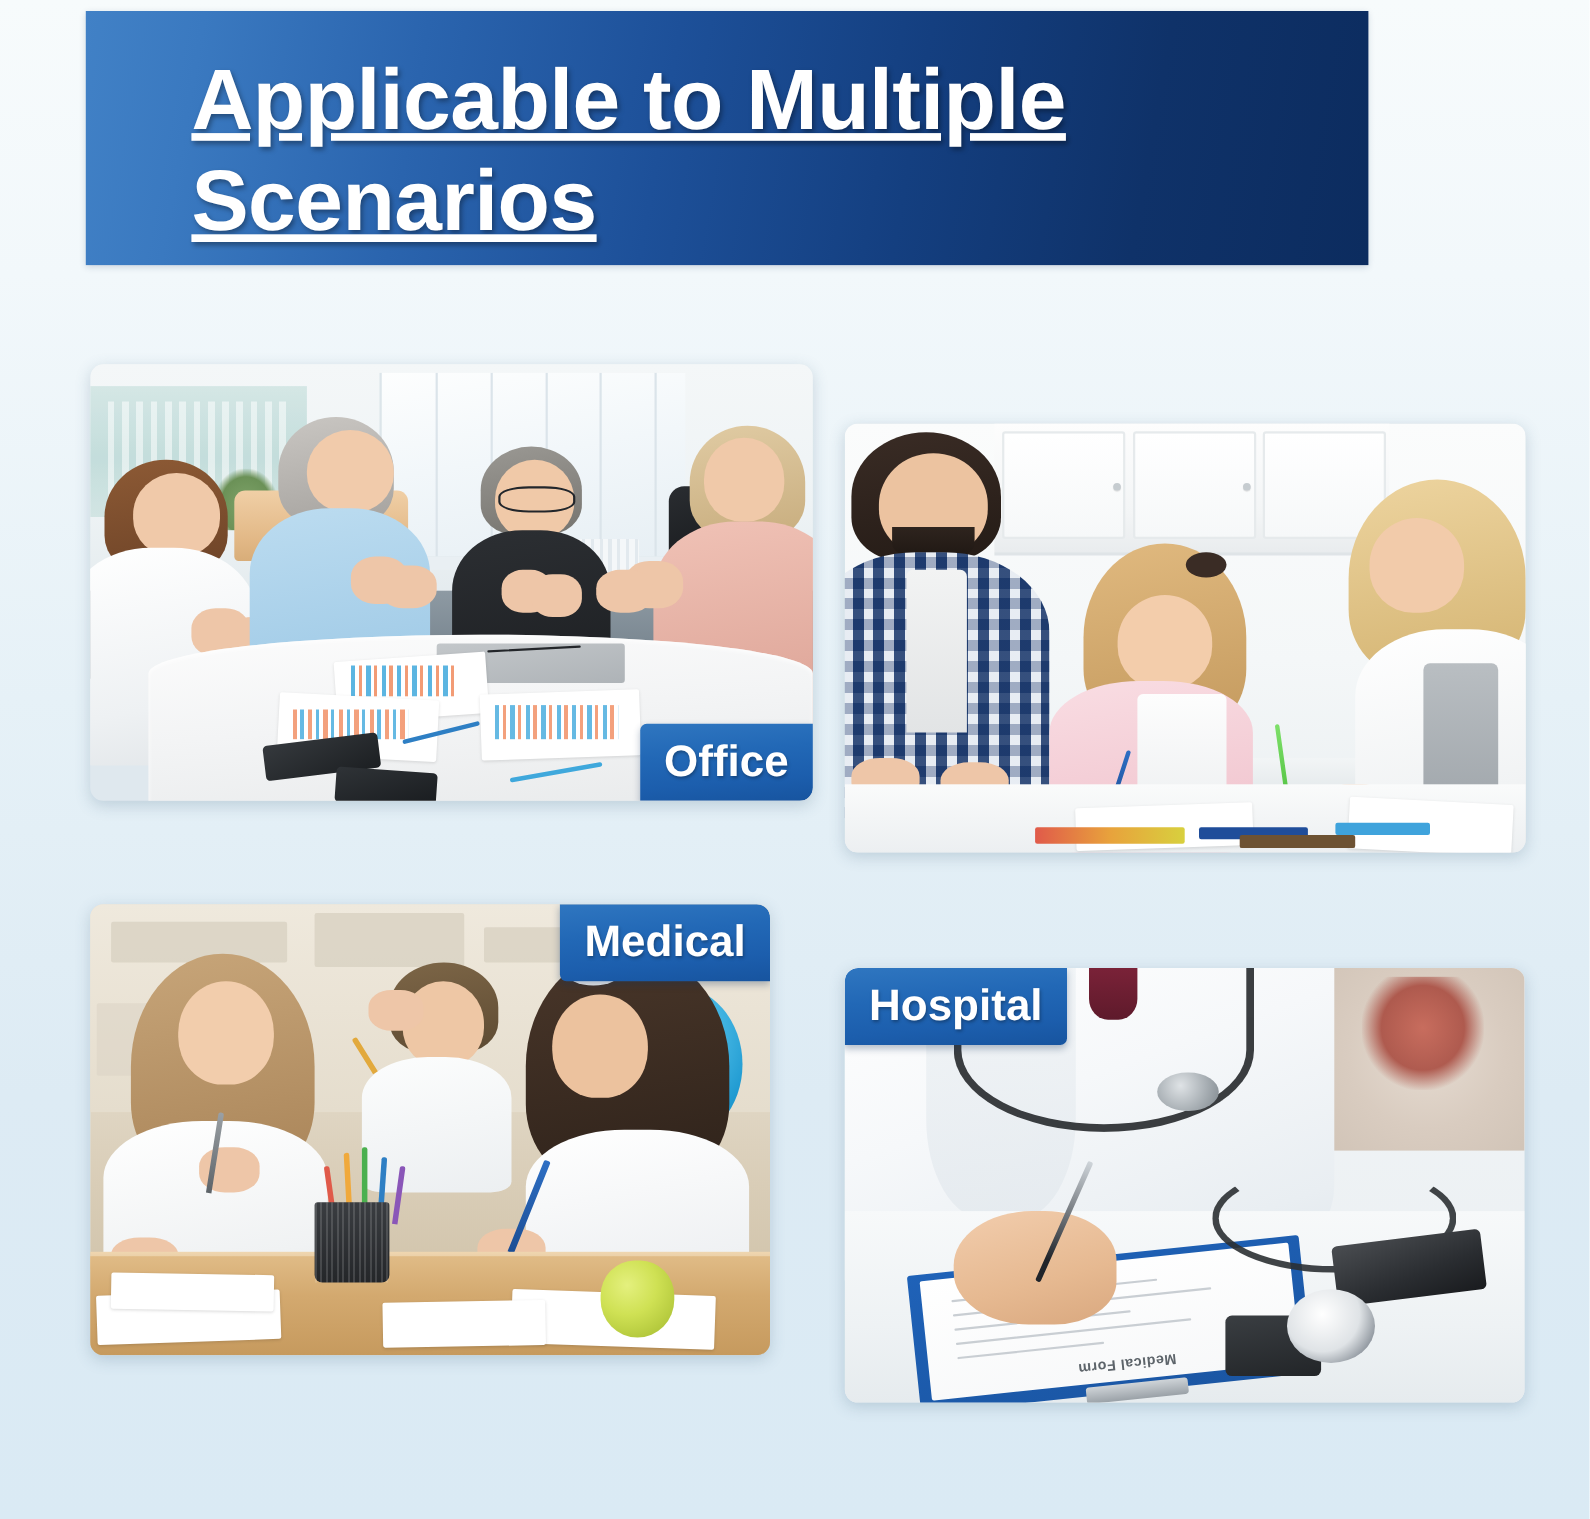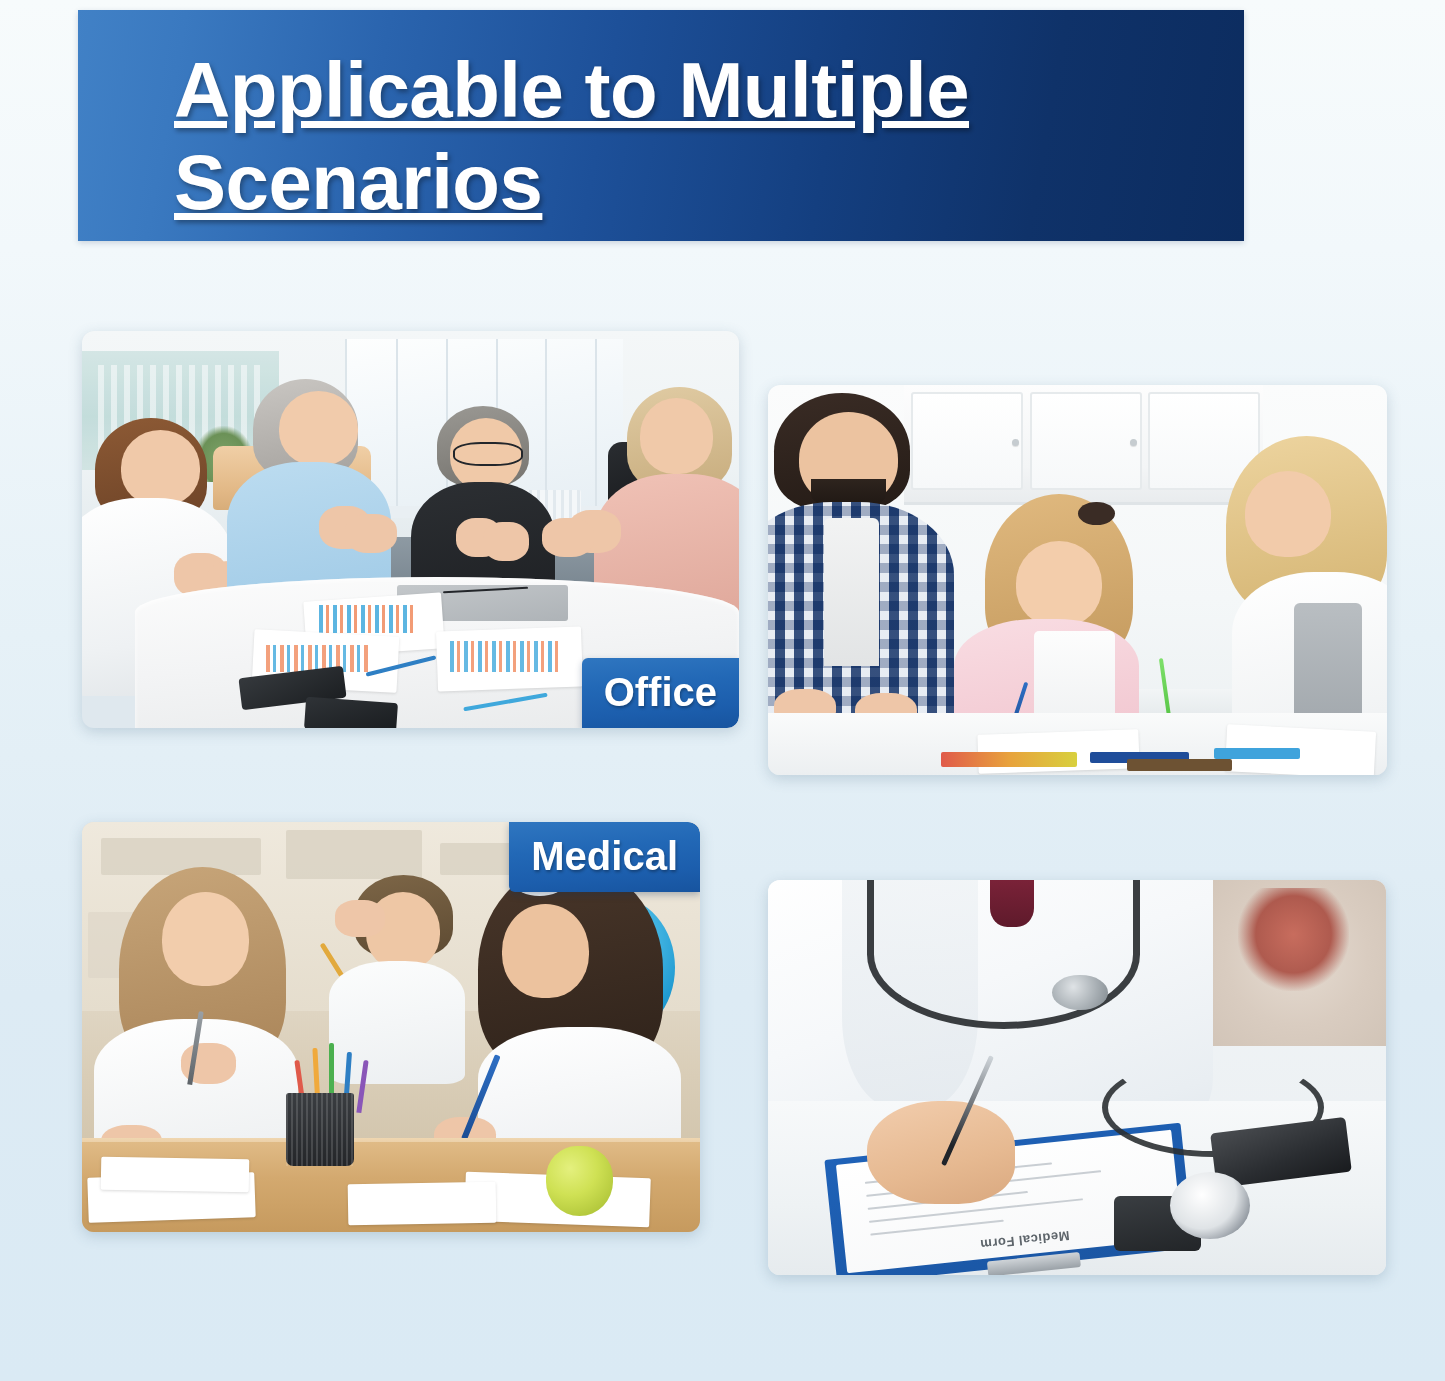--- a/index.html
+++ b/index.html
@@ -444,13 +444,14 @@
       <div class="hp-clip"></div>
     </div>
 
     <div class="hp-hand"></div>
     <div class="hp-pen"></div>
     <div class="hp-tube"></div>
     <div class="hp-phone"></div>
     <div class="hp-cuff"></div>
     <div class="hp-gauge"></div>
   </div>
+  <div class="badge badge-hospital">Hospital</div>
 </div>
 
 </body></html>

